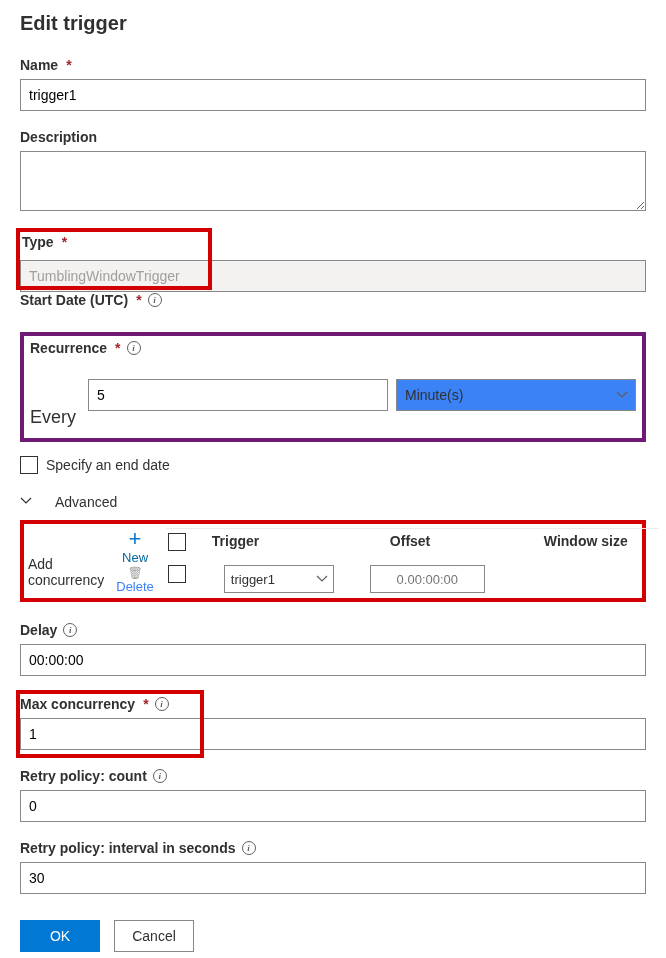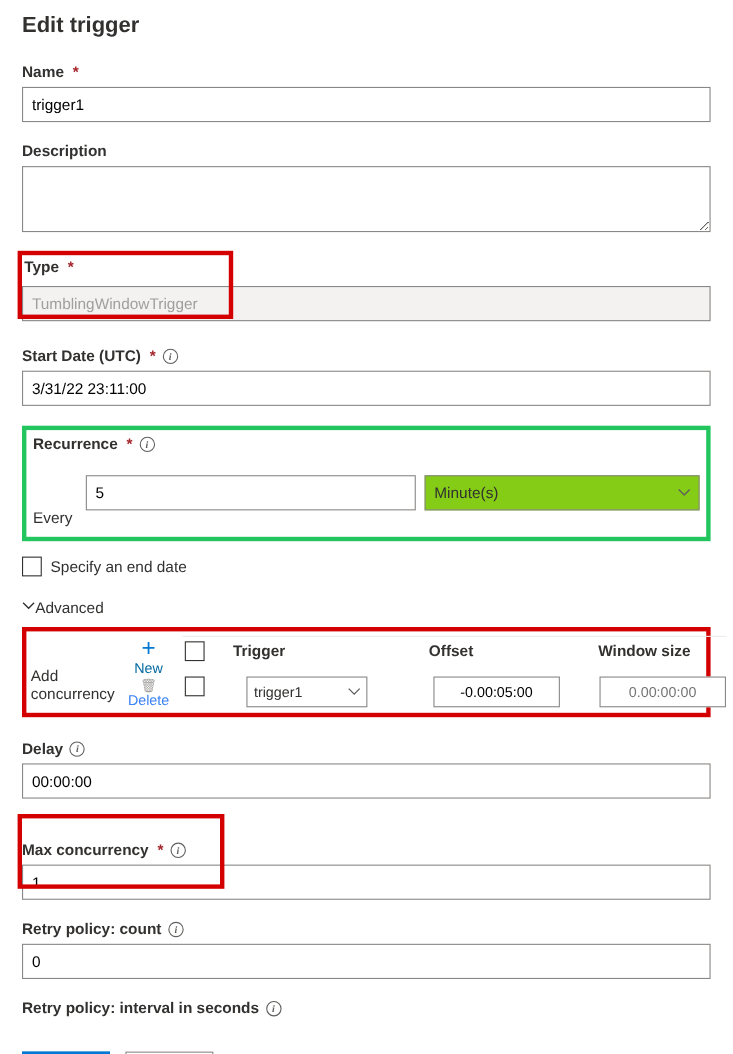--- a/index.html
+++ b/index.html
@@ -14,21 +14,21 @@
     .page-title {
       font-size: 20px;
       font-weight: 700;
       margin-bottom: 22px;
     }
     .field { margin-bottom: 18px; }
     .label {
       font-weight: 600;
       font-size: 14px;
       display: inline-flex;
-      align-items: flex-end;
+      align-items: center;
       gap: 6px;
       margin-bottom: 6px;
     }
     .req { color: #a4262c; margin-left: 2px; }
     .info-icon {
       display: inline-flex;
       width: 14px; height: 14px;
       border: 1px solid #605e5c;
       border-radius: 50%;
       align-items: center;
@@ -54,52 +54,52 @@
     textarea.desc {
       width: 100%;
       height: 60px;
       border: 1px solid #8a8886;
       padding: 6px 8px;
       font-size: 14px;
       font-family: inherit;
       resize: both;
     }
     .row { display: flex; align-items: center; gap: 8px; }
-    .rec-row .every-lbl { font-size: 14px; margin-right: 4px; margin-top: 45px; }
+    .rec-row .every-lbl { font-size: 18px; margin-right: 4px; margin-top: 45px; }
     .rec-input { flex: 0 0 300px; }
     .select-wrap {
       flex: 1;
       position: relative;
     }
     .select {
       width: 100%;
       height: 32px;
       border: 1px solid #8a8886;
       padding: 0 28px 0 8px;
       font-size: 14px;
-      background: #84cc16;
+      background: #3b82f6;
       display: flex;
       align-items: center;
     }
     .chev {
       position: absolute;
       right: 8px;
       top: 50%;
       transform: translateY(-50%);
       pointer-events: none;
     }
     .chev svg { width: 12px; height: 12px; display: block; }
     .checkbox-row { display: flex; align-items: center; gap: 8px; margin-bottom: 20px;}
     .cb {
       width: 18px; height: 18px;
       border: 1px solid #323130;
       background: #fff;
     }
     .advanced-head {
-      display: inline-flex; align-items: center; gap: 0;
+      display: inline-flex; align-items: center; gap: 23px;
       font-size: 14px; margin-bottom: 10px; cursor: pointer;
     }
     .adv-chev svg { width: 12px; height: 12px; }
 
     
     .deps-wrap {
       border: 4px solid #d40000;
       padding: 4px 4px;
       margin-bottom: 20px;
     }
@@ -153,40 +153,40 @@
     .btn {
       min-width: 80px; height: 32px;
       border: 1px solid #8a8886;
       background: #fff;
       font-size: 14px;
       display: inline-flex; align-items: center; justify-content: center;
     }
     .btn.primary { background: #0078d4; border-color: #0078d4; color: #fff; }
     .type-box {
       position: relative;
-      margin-bottom: 23px;
+      margin-bottom: 0;
     }
     .type-overlay {
       position: absolute;
       left: -4px; top: -4px;
       border: 4px solid #d40000;
       height: 62px;
       width: 196px;
       pointer-events: none;
     }
     .mc-box { position: relative; margin-bottom: 18px; }
     .mc-overlay {
       position: absolute;
       left: -4px; top: -4px;
       border: 4px solid #d40000;
       height: 68px; width: 188px;
       pointer-events: none;
     }
     .rec-outer { position: relative; padding: 4px 6px 10px 6px; }
-    .rec-border { border: 4px solid #22c55e; margin-bottom: 14px; }
+    .rec-border { border: 4px solid #701a75; margin-bottom: 14px; }
     .t-head .trig-col, .t-head .off-col, .t-head .ws-col { text-align:left; flex-basis: auto; }
     .t-head .trig-col { flex: 0 0 130px; }
     .t-head .off-col { flex: 0 0 130px; }
     .t-head .ws-col { flex: 0 0 115px; }
     .t-row .off-col, .t-row .ws-col { flex: 0 0 115px;}
     .t-row { gap: 36px; }
     .t-head { gap: 24px; }
   </style>
 </head>
 <body>
@@ -222,21 +222,20 @@
   <input class="text-input readonly" readonly="" value="TumblingWindowTrigger" style="">
 </div>
 
 
 <div class="field">
   <div class="label">
     <span>Start Date (UTC)</span>
       <span class="req">*</span>
     <span class="info-icon">i</span>
   </div>
-  <input class="text-input" value="3/31/22 23:11:00" style="">
 </div>
 
 
 <div class="rec-border">
   <div class="rec-outer">
     <div class="label">
       <span>Recurrence</span>
         <span class="req">*</span>
       <span class="info-icon">i</span>
     </div>
@@ -297,40 +296,39 @@
         <div class="trig-col" style="position:relative;">
           <div class="small-select">
               <span>trigger1</span>
             </div>
           <span class="chev" style="right:6px;">
               <svg viewBox="0 0 12 12">
                 <path d="M1 3 L6 8 L11 3" stroke="#605e5c" stroke-width="1.2" fill="none"></path>
               </svg>
             </span>
         </div>
-        <div class="off-col"><input class="small-input" value="-0.00:05:00" style=""></div>
         <div class="ws-col"><input class="small-input ph" placeholder="0.00:00:00" style=""></div>
       </div>
     </div>
   </div>
 </div>
 
 
 <div class="field">
   <div class="label">
     <span>Delay</span>
     <span class="info-icon">i</span>
   </div>
   <input class="text-input" value="00:00:00" style="">
 </div>
 
 
 <div class="mc-box">
   <div class="mc-overlay"></div>
-  <div class="label" style="padding-top:20px;">
+  <div class="label" style="padding-top:2px;">
     <span>Max concurrency</span>
       <span class="req">*</span>
     <span class="info-icon">i</span>
   </div>
   <input class="text-input" value="1" style="">
 </div>
 
 
 <div class="field">
   <div class="label">
@@ -339,20 +337,21 @@
   </div>
   <input class="text-input" value="0" style="">
 </div>
 
 
 <div class="field">
   <div class="label">
     <span>Retry policy: interval in seconds</span>
     <span class="info-icon">i</span>
   </div>
+  <input class="text-input" value="30" style="">
 </div>
 
 
 <div class="btn-bar">
   <div class="btn primary">OK</div>
   <div class="btn">Cancel</div>
 </div>
 
 
 

